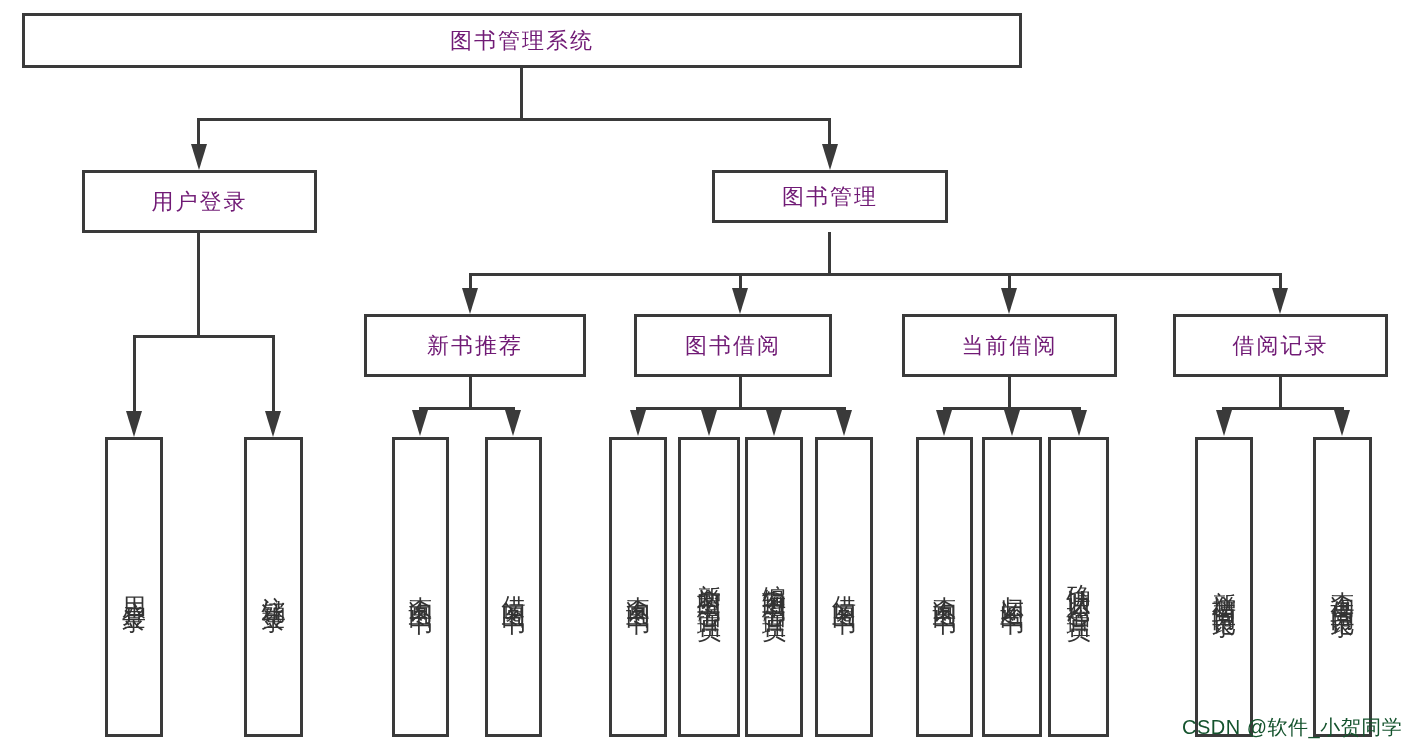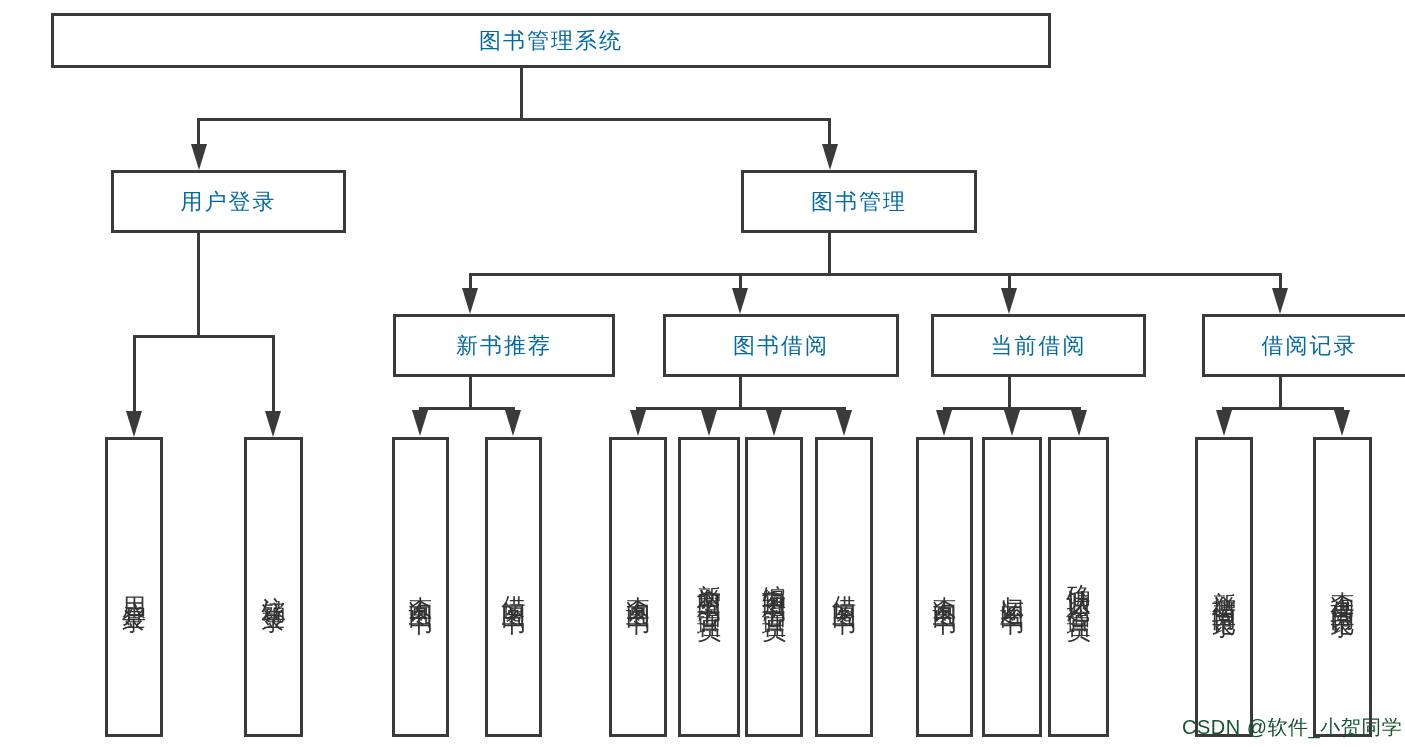--- a/index.html
+++ b/index.html
@@ -11,24 +11,23 @@
     overflow:hidden;
   }
   .box{
     position:absolute;
     box-sizing:border-box;
     border:3px solid #3a3a3a;
     background:#ffffff;
     display:flex;
     align-items:center;
     justify-content:center;
-    color:#0369a1;
+    color:#701a75;
     font-size:22px;
     letter-spacing:2px;
-    margin-left:29px;
   }
   .vbox{
     position:absolute;
     box-sizing:border-box;
     border:3px solid #3a3a3a;
     background:#ffffff;
     display:flex;
     align-items:center;
     justify-content:center;
     color:#333333;
@@ -65,25 +64,25 @@
 </style>
 </head>
 <body>
 
 <div id="stage">
 
   <div class="box" style="left:22px;top:13px;width:1000px;height:55px;">图书管理系统</div>
 
   <div class="box" style="left:82px;top:170px;width:235px;height:63px;">用户登录</div>
 
-  <div class="box" style="left:712px;top:170px;width:236px;height:63px;">图书管理</div>
+  <div class="box" style="left:712px;top:170px;width:236px;height:53px;">图书管理</div>
 
   <div class="box" style="left:364px;top:314px;width:222px;height:63px;">新书推荐</div>
 
-  <div class="box" style="left:634px;top:314px;width:236px;height:63px;">图书借阅</div>
+  <div class="box" style="left:634px;top:314px;width:198px;height:63px;">图书借阅</div>
 
   <div class="box" style="left:902px;top:314px;width:215px;height:63px;">当前借阅</div>
 
   <div class="box" style="left:1173px;top:314px;width:215px;height:63px;">借阅记录</div>
 
   <div class="vbox" style="left:105px;top:437px;width:58px;height:300px;">
     <span class="vtext">用户登录</span>
   </div>
   <div class="vbox" style="left:244px;top:437px;width:59px;height:300px;">
     <span class="vtext">注销登录</span>

